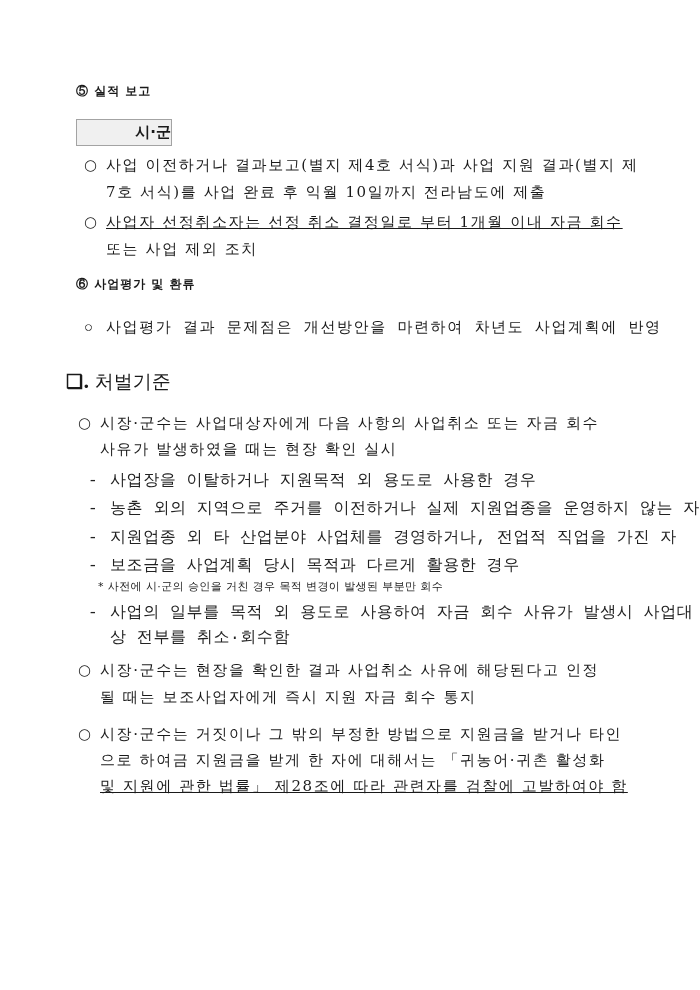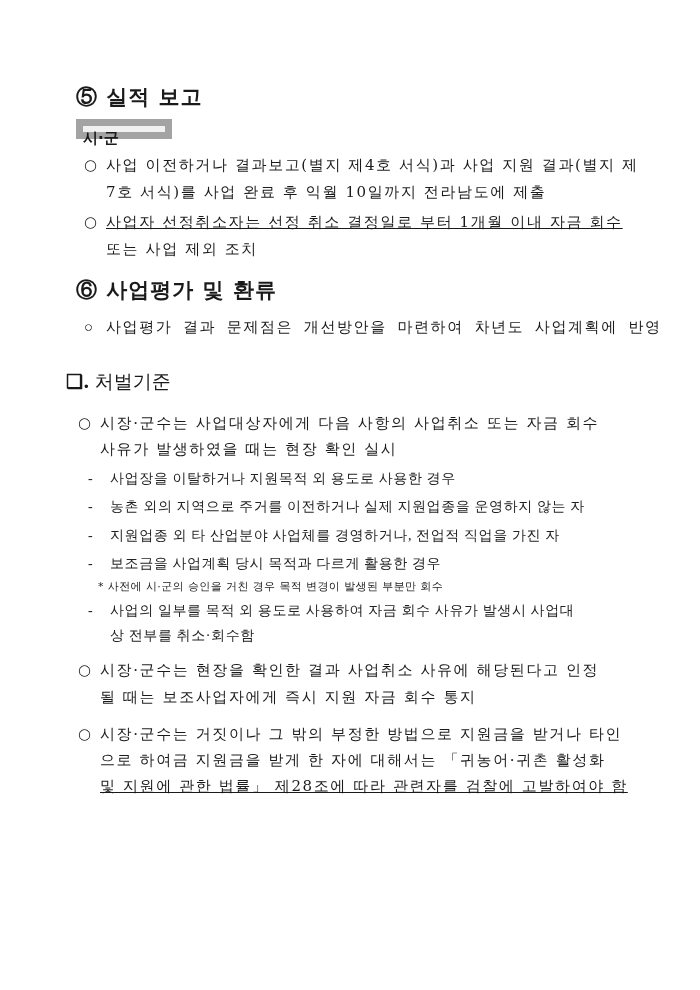--- a/index.html
+++ b/index.html
@@ -1,27 +1,27 @@
 <!DOCTYPE html>
 <html><head>
 <meta charset="utf-8">
 <style>
   html, body { margin: 0; padding: 0; background: #ffffff; }
   body { width: 700px; height: 990px; position: relative; overflow: hidden;
          font-family: "DejaVu Serif", "Liberation Serif", serif; color: #1a1a1a; }
   .abs { position: absolute; white-space: nowrap; }
-  .h-num { font-size: 21px; font-weight: bold; letter-spacing: 1px; }
+  .h-num { font-size: 12px; font-weight: bold; letter-spacing: 1px; }
   .serif-line { font-size: 15px; letter-spacing: 1.6px; }
-  .sans-line { font-family: Liberation Serif, serif; font-size: 14px; letter-spacing: 0.6px; color: #222; }
+  .sans-line { font-family: Liberation Mono, monospace; font-size: 16px; letter-spacing: 0.6px; color: #222; }
   .note-line { font-family: "DejaVu Sans", "Liberation Sans", sans-serif; font-size: 11px; letter-spacing: 0.4px; color: #222; }
   .box-label {
-    position: absolute; left: 76px; top: 119px; width: 96px; height: 20px;
-    border: 7px solid #a3a3a3; background: #f0f0f0;
+    position: absolute; left: 76px; top: 119px; width: 96px; height: 27px;
+    border: 1px solid #a3a3a3; background: #f0f0f0;
     font-family: "DejaVu Sans", "Liberation Sans", sans-serif; font-weight: bold; font-size: 15px;
-    text-align: left; line-height: 25px; box-sizing: border-box;
+    text-align: right; line-height: 25px; box-sizing: border-box;
   }
   .bullet { display: inline-block; width: 22px; }
   .title-square { font-size: 19px; font-weight: bold; }
   .title-text { font-size: 19px; }
 </style>
 </head>
 <body>
 
 <div class="abs h-num" style="left:76px; top:83px;">⑤ 실적 보고</div>
 <div class="box-label">시·군</div>

